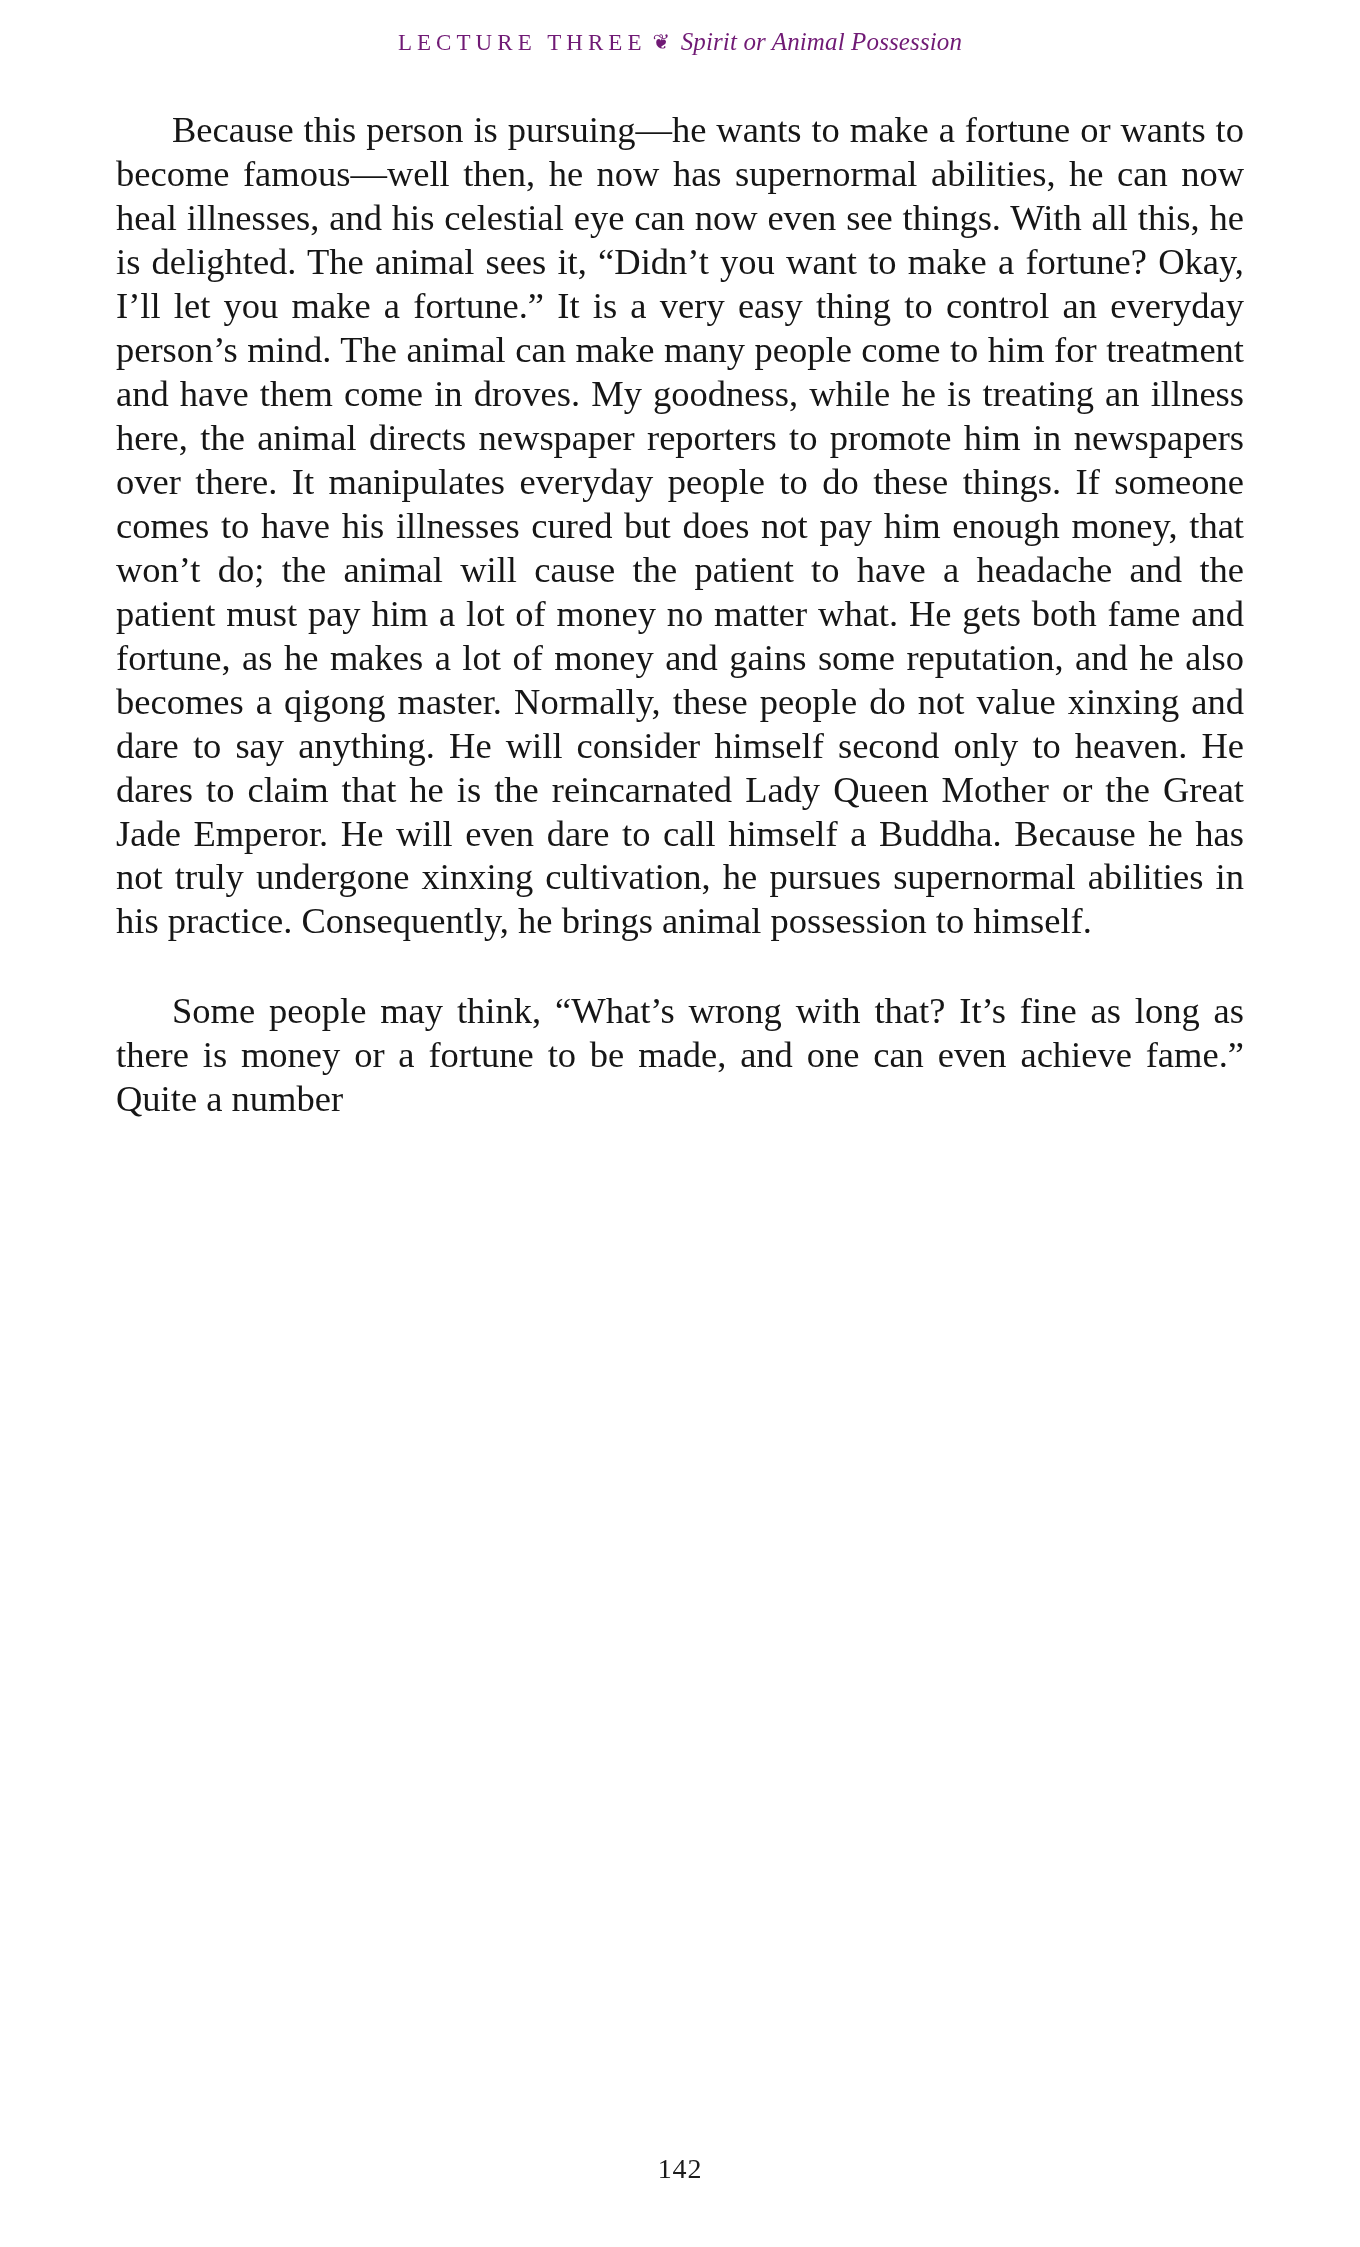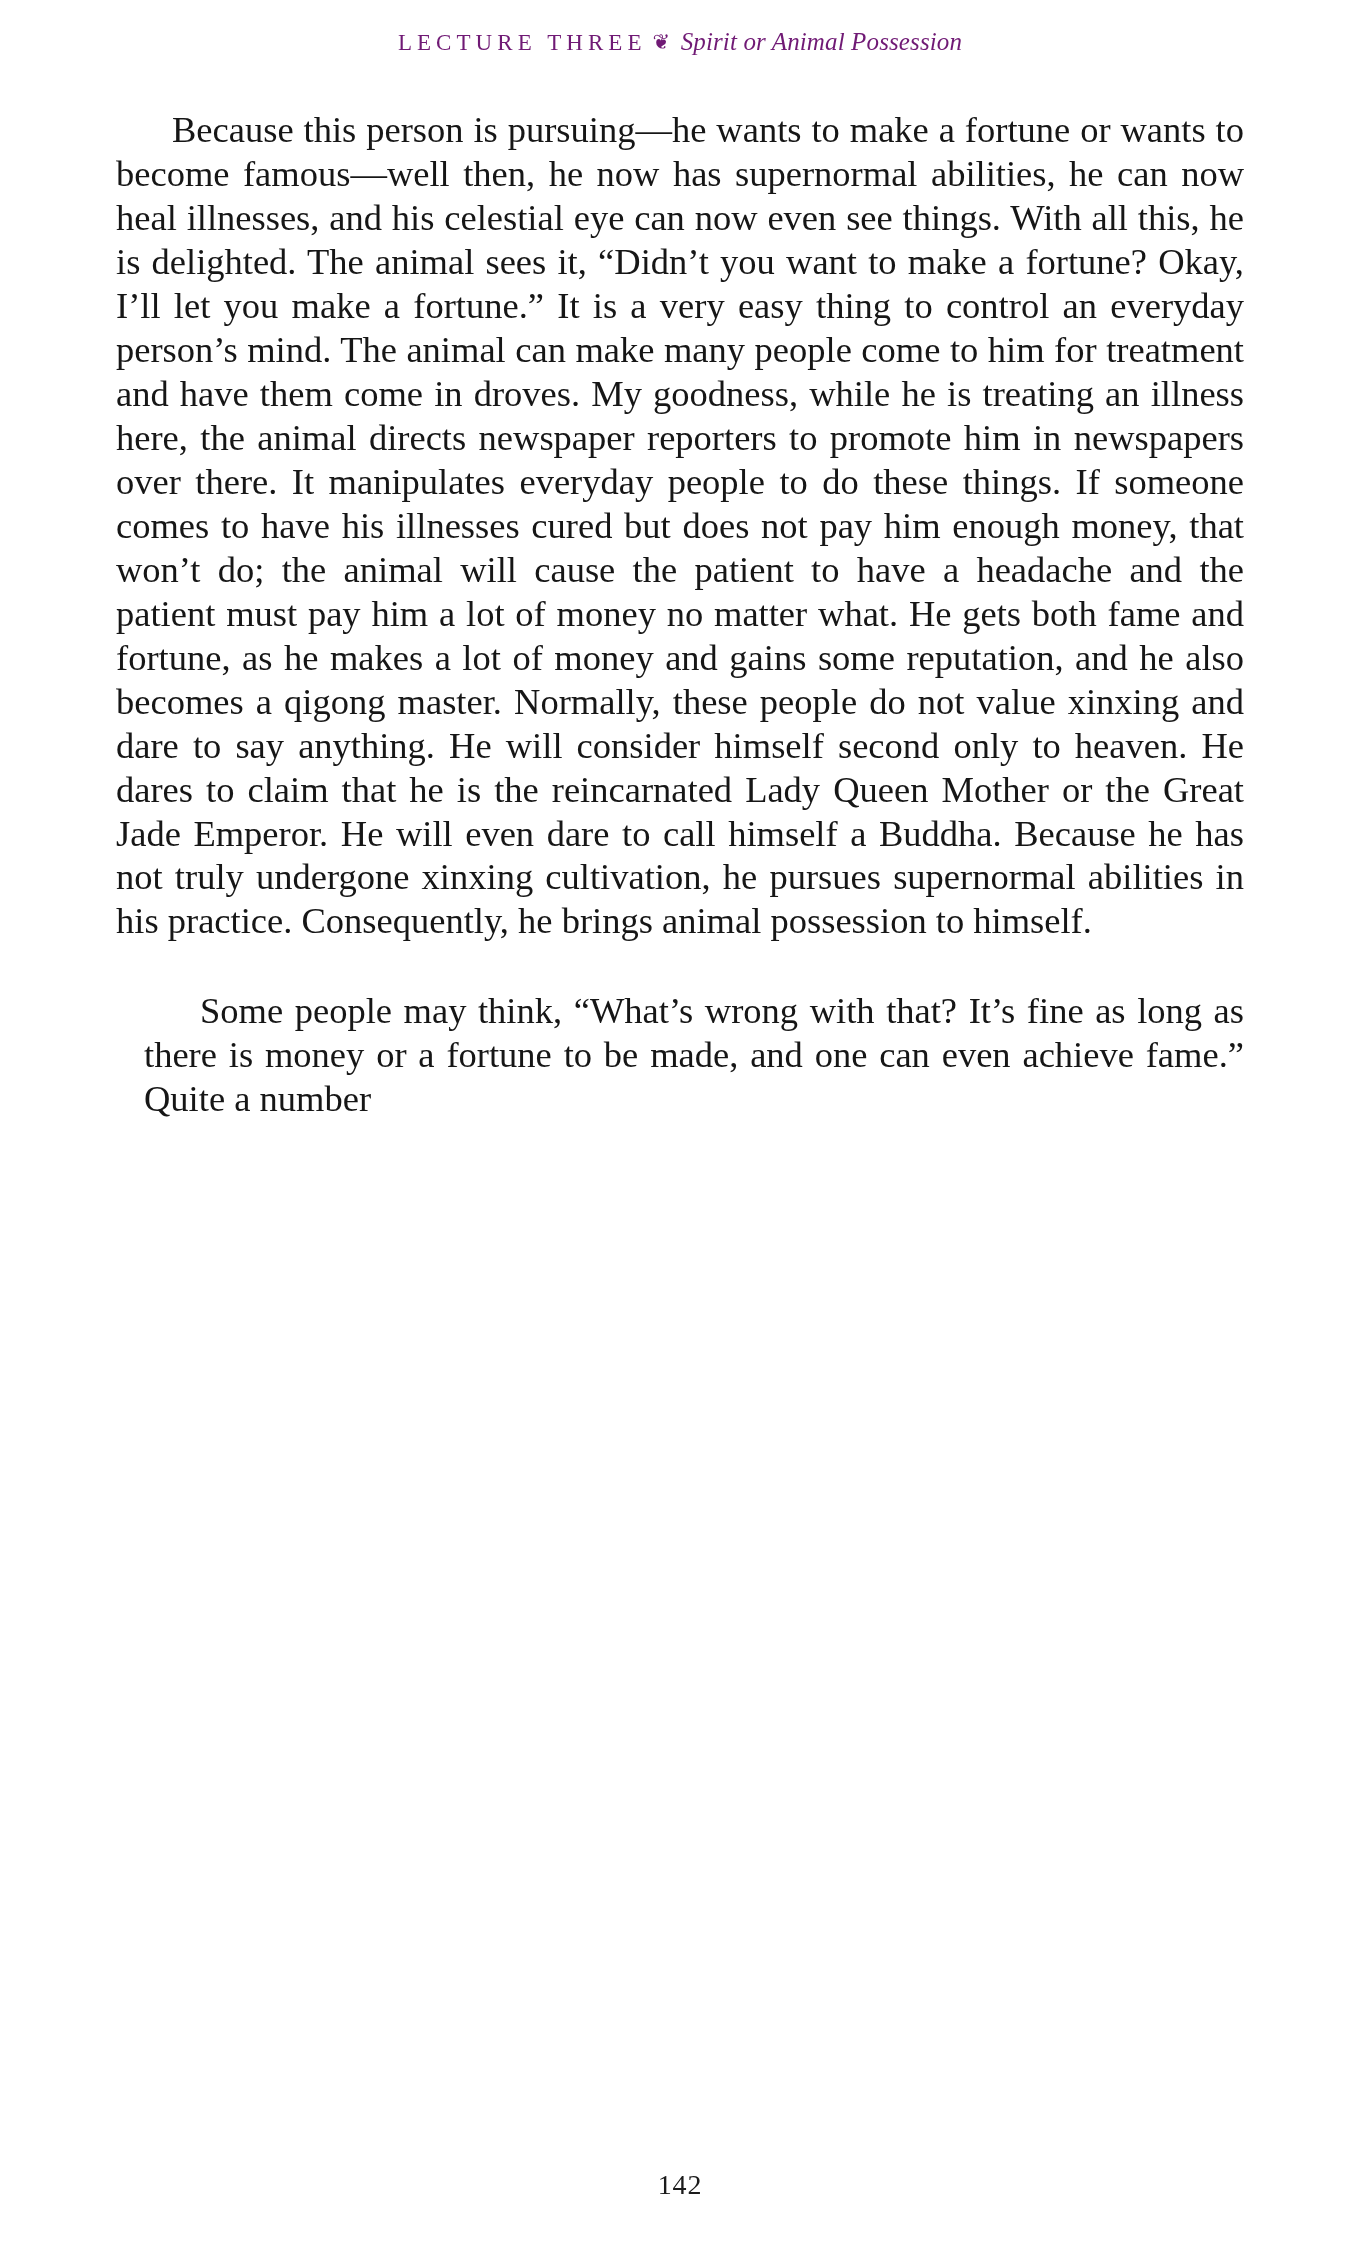--- a/index.html
+++ b/index.html
@@ -59,27 +59,26 @@
     text-align: justify;
     text-justify: inter-word;
     hyphens: none;
     color: #161616;
   }
   p.para.indent {
     text-indent: 56px;
   }
   p.gap {
     margin-top: 46px;
-    margin-left: 28px;
   }
   .ital {
   }
   .folio {
     position: absolute;
-    bottom: 74px;
+    bottom: 90px;
     left: 0;
     right: 0;
     text-align: center;
     font-size: 28px;
     letter-spacing: 0.03em;
     color: #1b1b1b;
   }
 </style>
 </head>
 <body>

